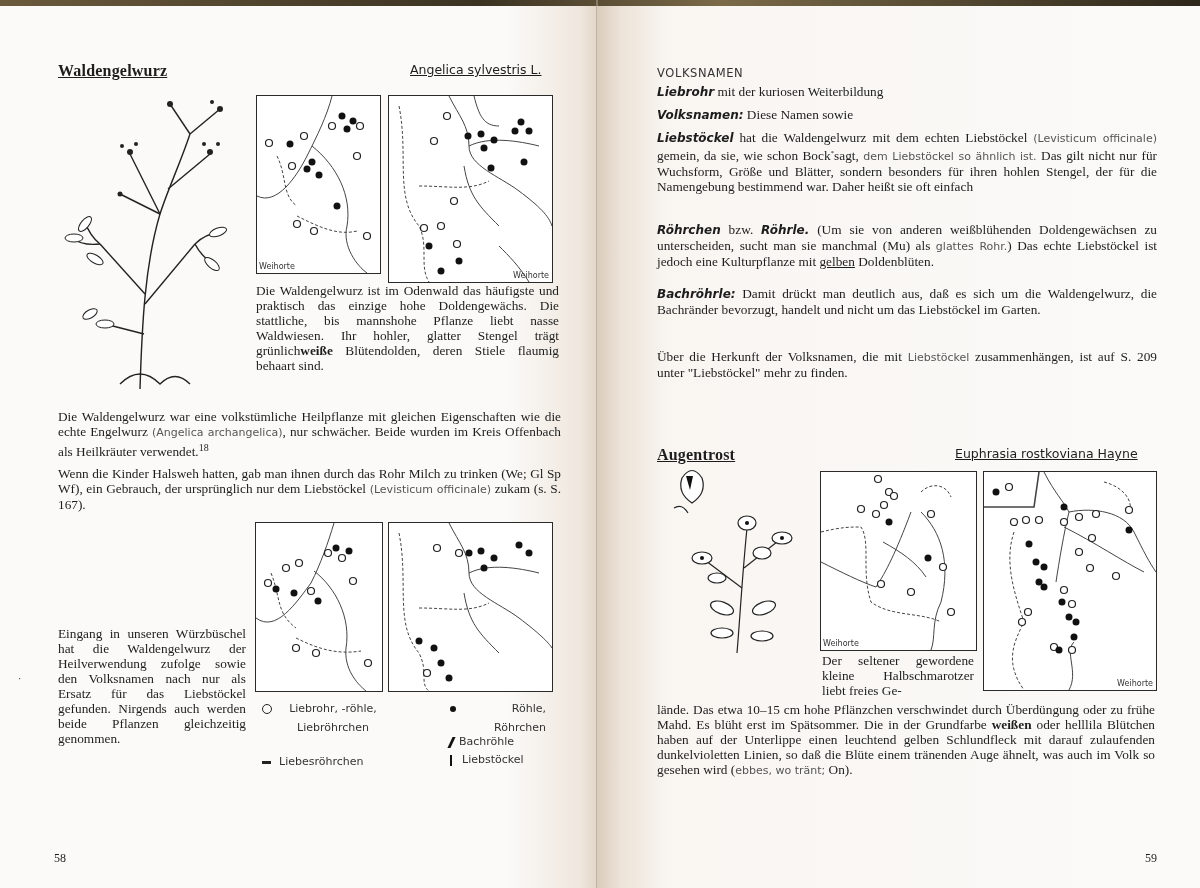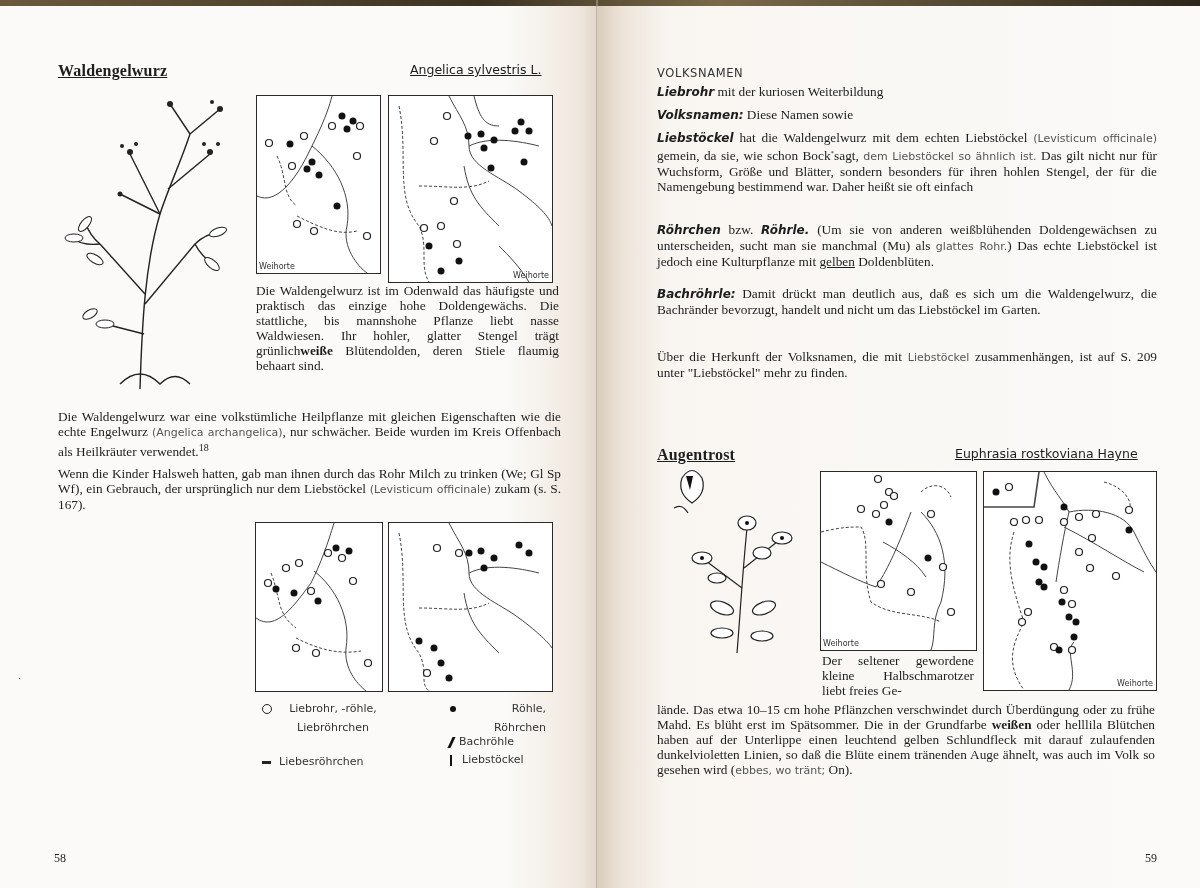--- a/index.html
+++ b/index.html
@@ -146,20 +146,21 @@
   </div>
 
   <div class="abs para" style="left:58px;top:403px;width:503px;">
     <span>Die Waldengelwurz war eine volkstümliche Heilpflanze mit gleichen Eigenschaften wie die echte Engelwurz </span><i>(Angelica archangelica)</i><span>, nur schwächer. Beide wurden im Kreis Offenbach als Heilkräuter verwendet.</span><sup style="font-size:10px;margin-top:10px;">18</sup>
   </div>
 
   <div class="abs para" style="left:58px;top:460px;width:503px;">
     <span>Wenn die Kinder Halsweh hatten, gab man ihnen durch das Rohr Milch zu trinken (We; Gl Sp Wf), ein Gebrauch, der ursprünglich nur dem Liebstöckel </span><i>(Levisticum officinale)</i><span> zukam (s. S. 167).</span>
   </div>
 
+  <div class="abs para" style="left:58px;top:620px;width:188px;">Eingang in unseren Würzbüschel hat die Waldengelwurz der Heilverwendung zufolge sowie den Volksnamen nach nur als Ersatz für das Liebstöckel gefunden. Nirgends auch werden beide Pflanzen gleichzeitig genommen.</div>
 
   <div class="map" style="left:255px;top:516px;width:126px;height:168px;">
     <svg viewBox="0 0 126 168">
       <g stroke="#444" fill="none" stroke-width="1">
         <path d="M0 95 C20 110 40 80 55 60 C65 40 72 20 78 0"></path>
         <path d="M58 48 C80 65 95 95 90 125 C88 145 100 160 110 168"></path>
         <path d="M15 50 C25 75 20 90 40 105" stroke-dasharray="3 2"></path>
         <path d="M40 115 C60 125 80 132 105 128" stroke-dasharray="3 2"></path>
       </g>
       <g stroke="#222" stroke-width="1.2" fill="#fff">

